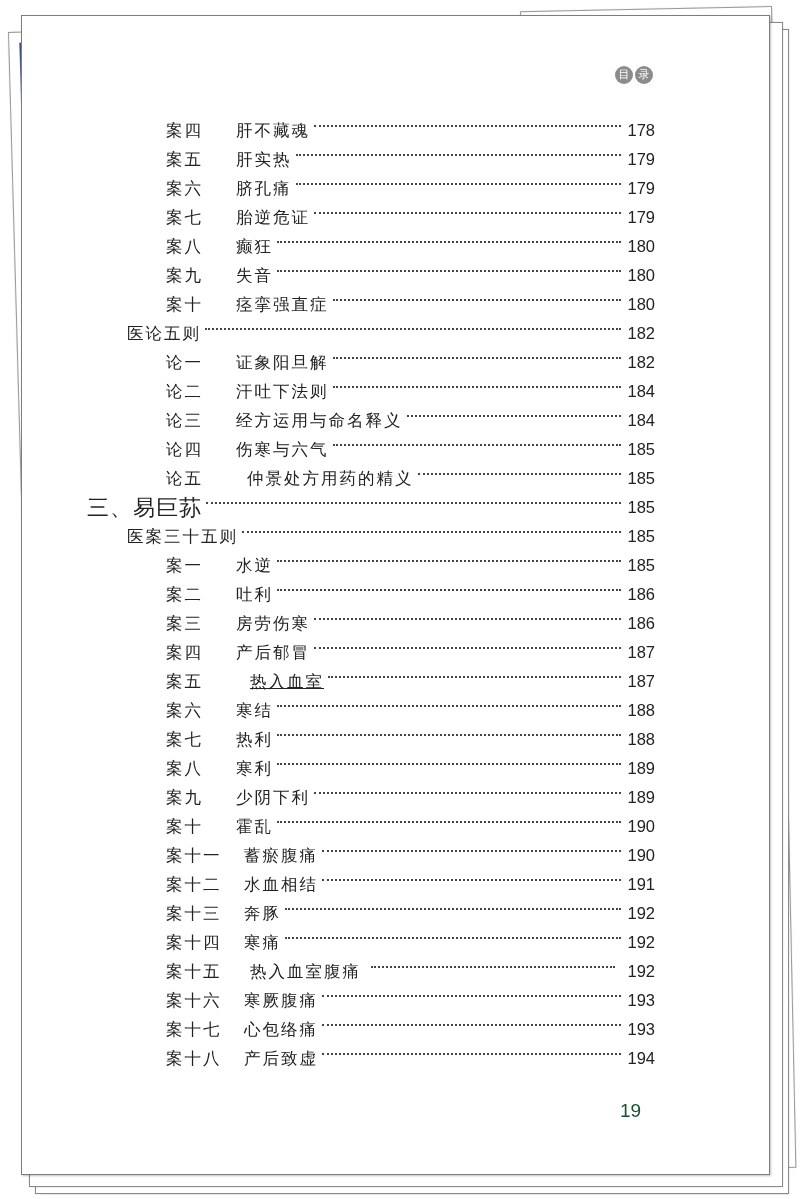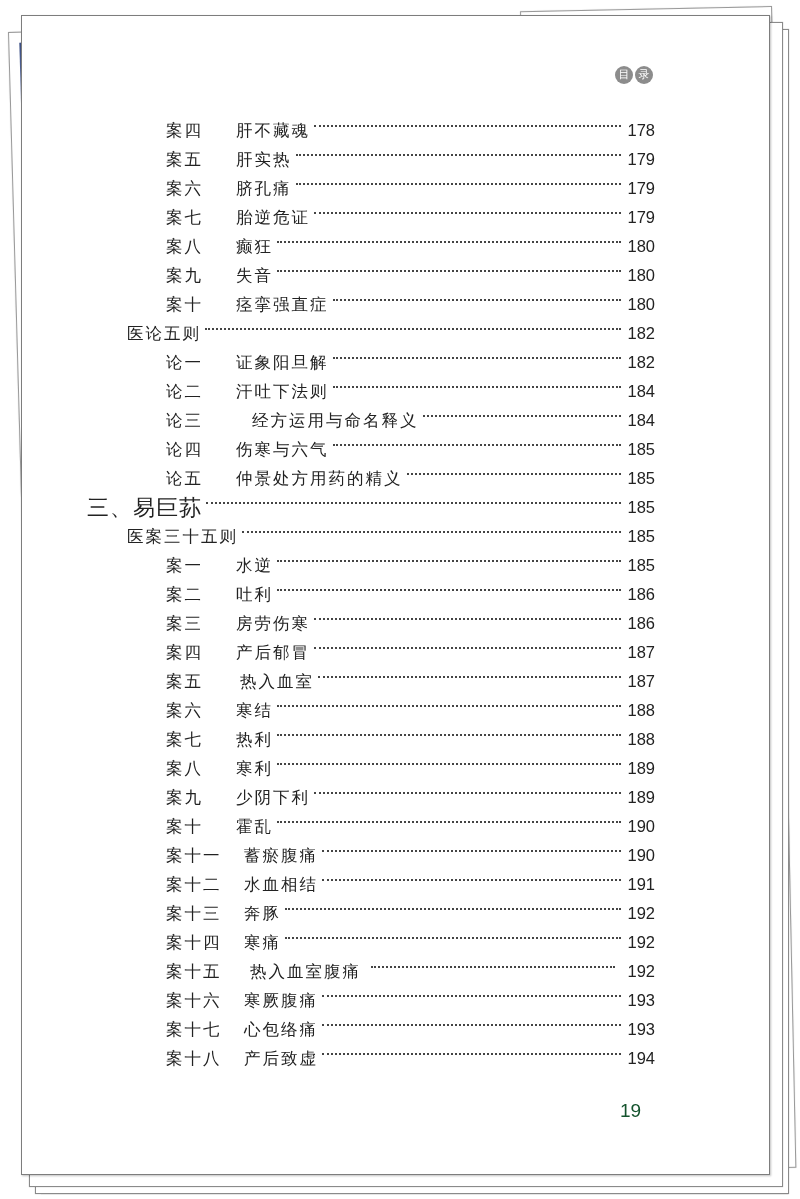--- a/index.html
+++ b/index.html
@@ -108,33 +108,33 @@
       <span class="pg">182</span>
     </div>
     <div class="row lvl3" style="top: 377px;">
       <span class="case-no">论二</span>
       <span class="title" style="margin-left: 0px;">汗吐下法则</span>
       <span class="leader"></span>
       <span class="pg">184</span>
     </div>
     <div class="row lvl3" style="top: 406px;">
       <span class="case-no">论三</span>
-      <span class="title" style="margin-left: 16px;">经方运用与命名释义</span>
+      <span class="title" style="margin-left: 0px;">经方运用与命名释义</span>
       <span class="leader"></span>
       <span class="pg">184</span>
     </div>
     <div class="row lvl3" style="top: 435px;">
       <span class="case-no">论四</span>
       <span class="title" style="margin-left: 0px;">伤寒与六气</span>
       <span class="leader"></span>
       <span class="pg">185</span>
     </div>
     <div class="row lvl3" style="top: 464px;">
       <span class="case-no">论五</span>
-      <span class="title" style="margin-left: 0px; text-align: center;">仲景处方用药的精义</span>
+      <span class="title" style="margin-left: 11px; text-align: center;">仲景处方用药的精义</span>
       <span class="leader"></span>
       <span class="pg">185</span>
     </div>
     <div class="row lvl1" style="top: 493px;">
       <span class="label">三、易巨荪</span>
       <span class="leader"></span>
       <span class="pg">185</span>
     </div>
     <div class="row lvl2" style="top: 522px;">
       <span class="label">医案三十五则</span>
@@ -160,21 +160,21 @@
       <span class="pg">186</span>
     </div>
     <div class="row lvl3" style="top: 638px;">
       <span class="case-no">案四</span>
       <span class="title" style="margin-left: 0px;">产后郁冒</span>
       <span class="leader"></span>
       <span class="pg">187</span>
     </div>
     <div class="row lvl3" style="top: 667px;">
       <span class="case-no">案五</span>
-      <span class="title" style="margin-left: 4px;">热入血室</span>
+      <span class="title" style="margin-left: 14px; text-decoration: underline;">热入血室</span>
       <span class="leader"></span>
       <span class="pg">187</span>
     </div>
     <div class="row lvl3" style="top: 696px;">
       <span class="case-no">案六</span>
       <span class="title" style="margin-left: 0px;">寒结</span>
       <span class="leader"></span>
       <span class="pg">188</span>
     </div>
     <div class="row lvl3" style="top: 725px;">

